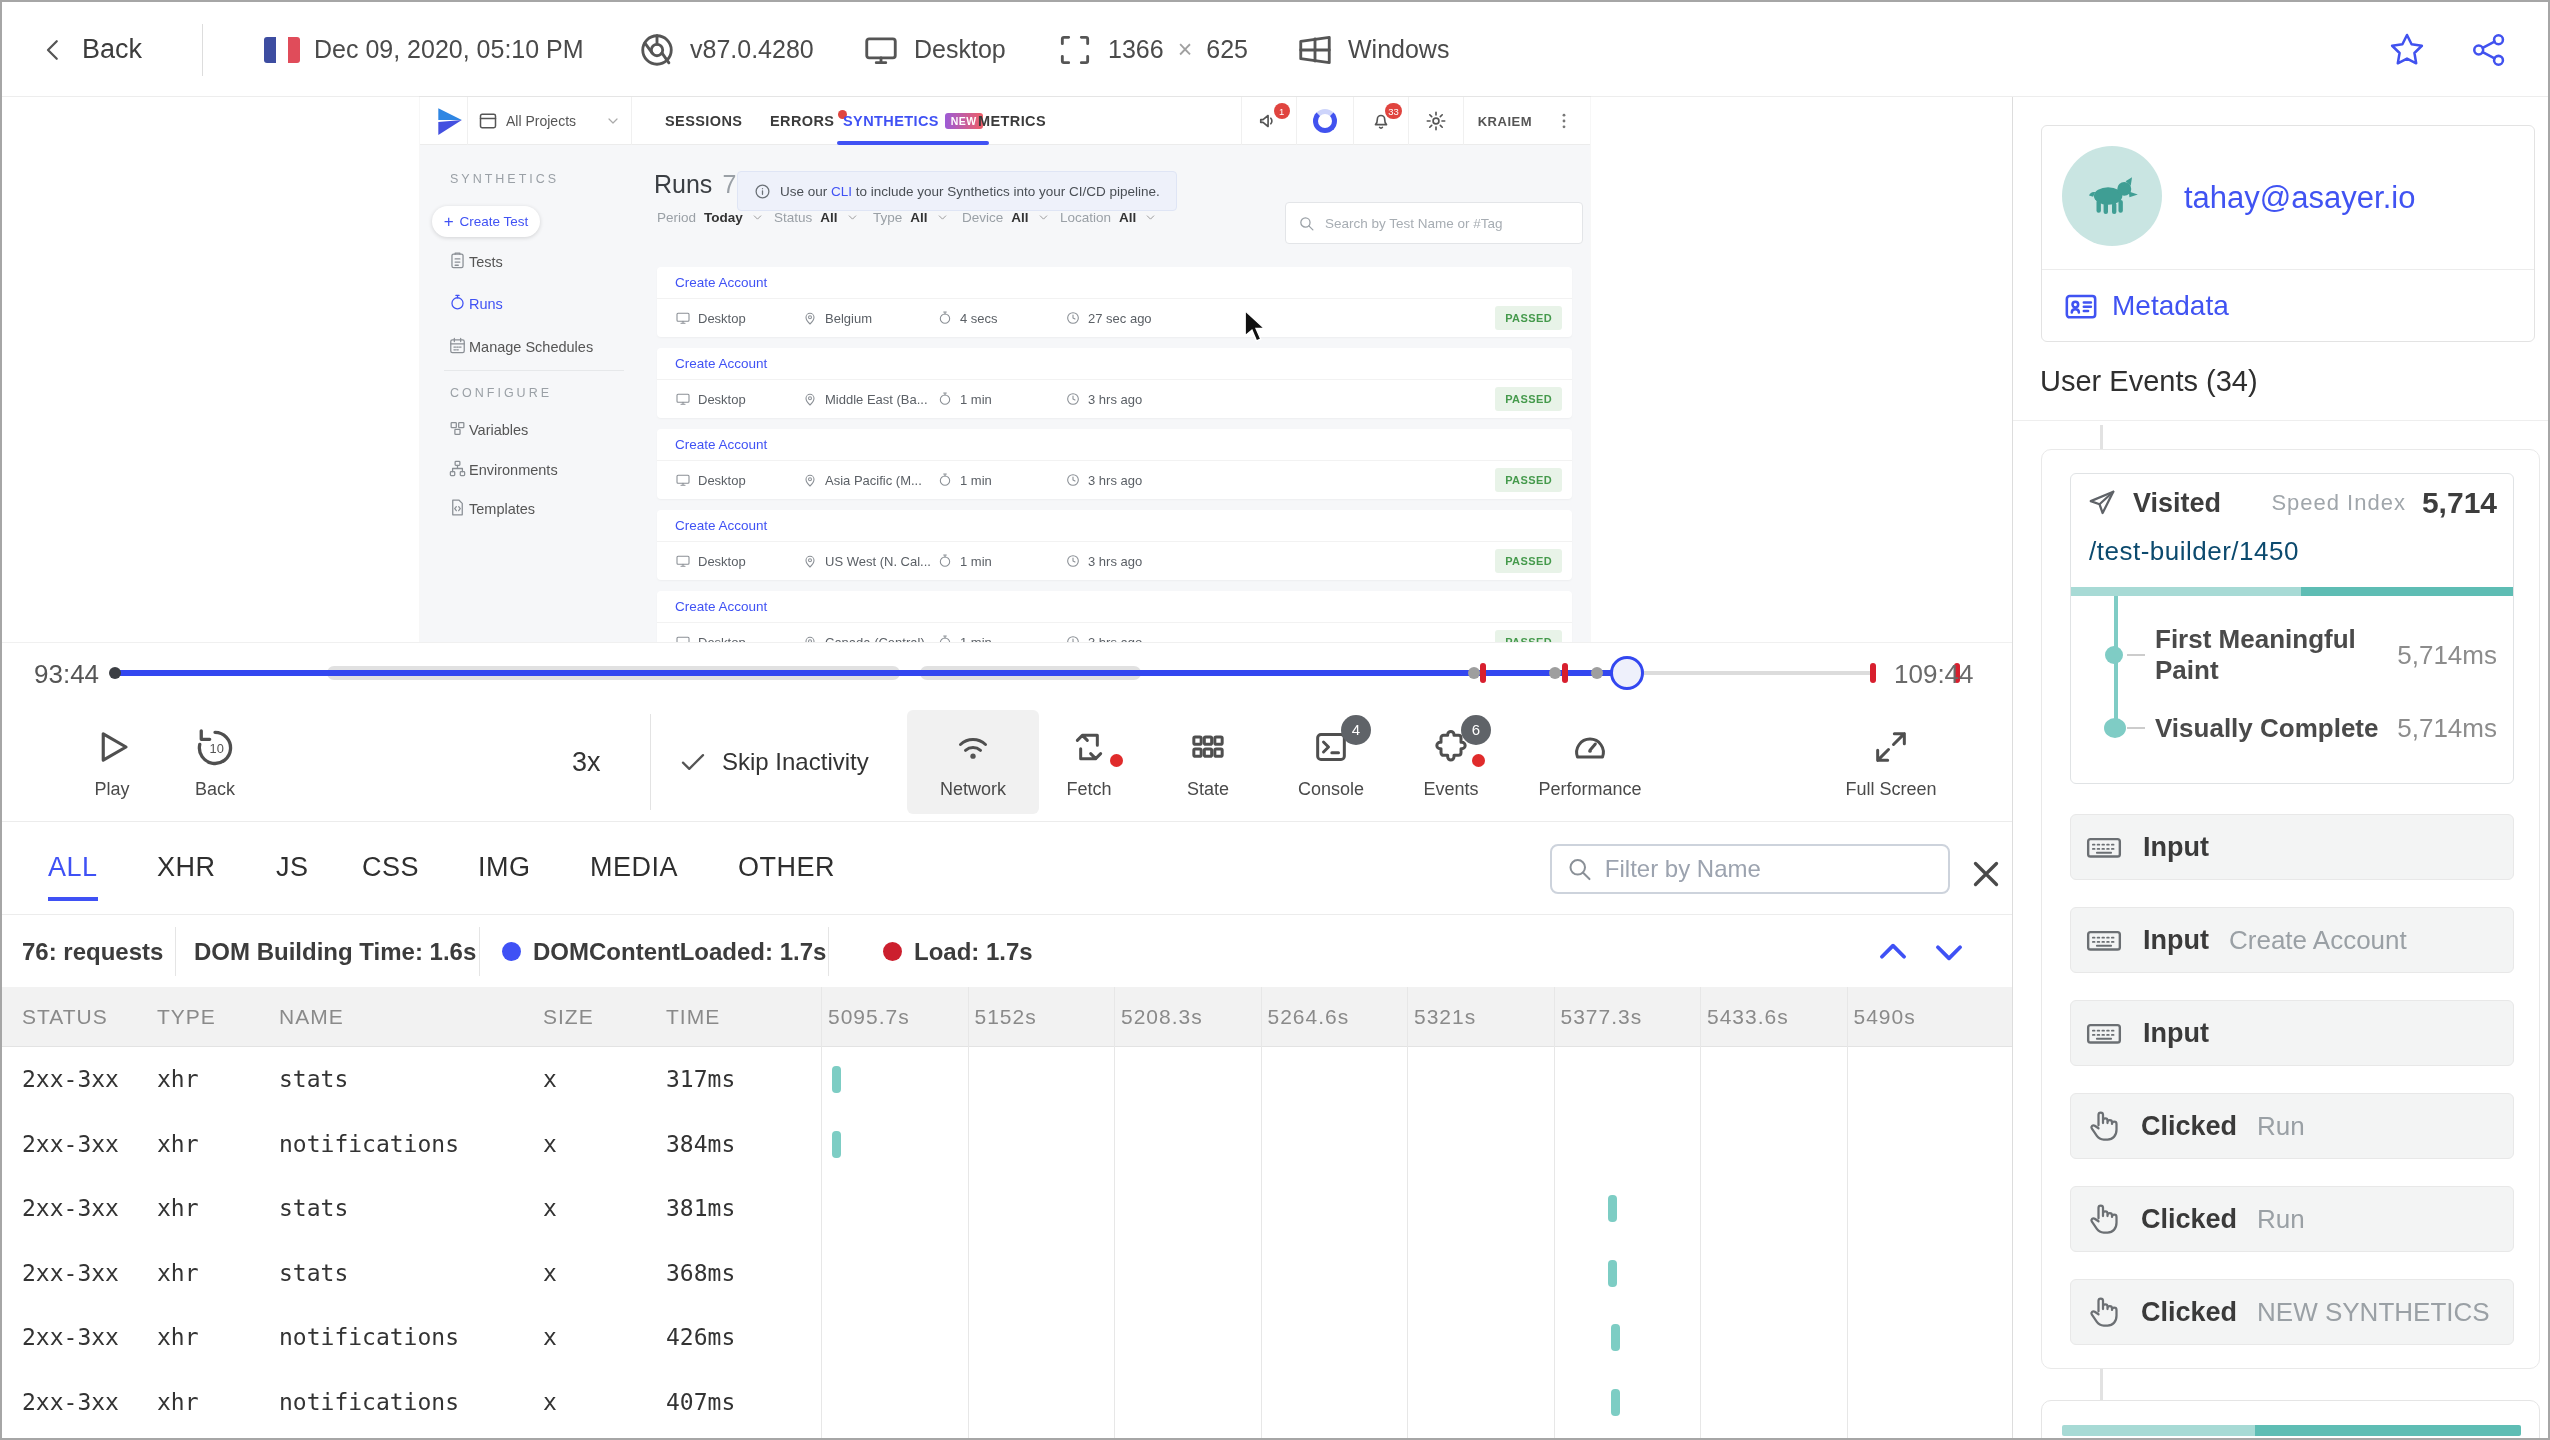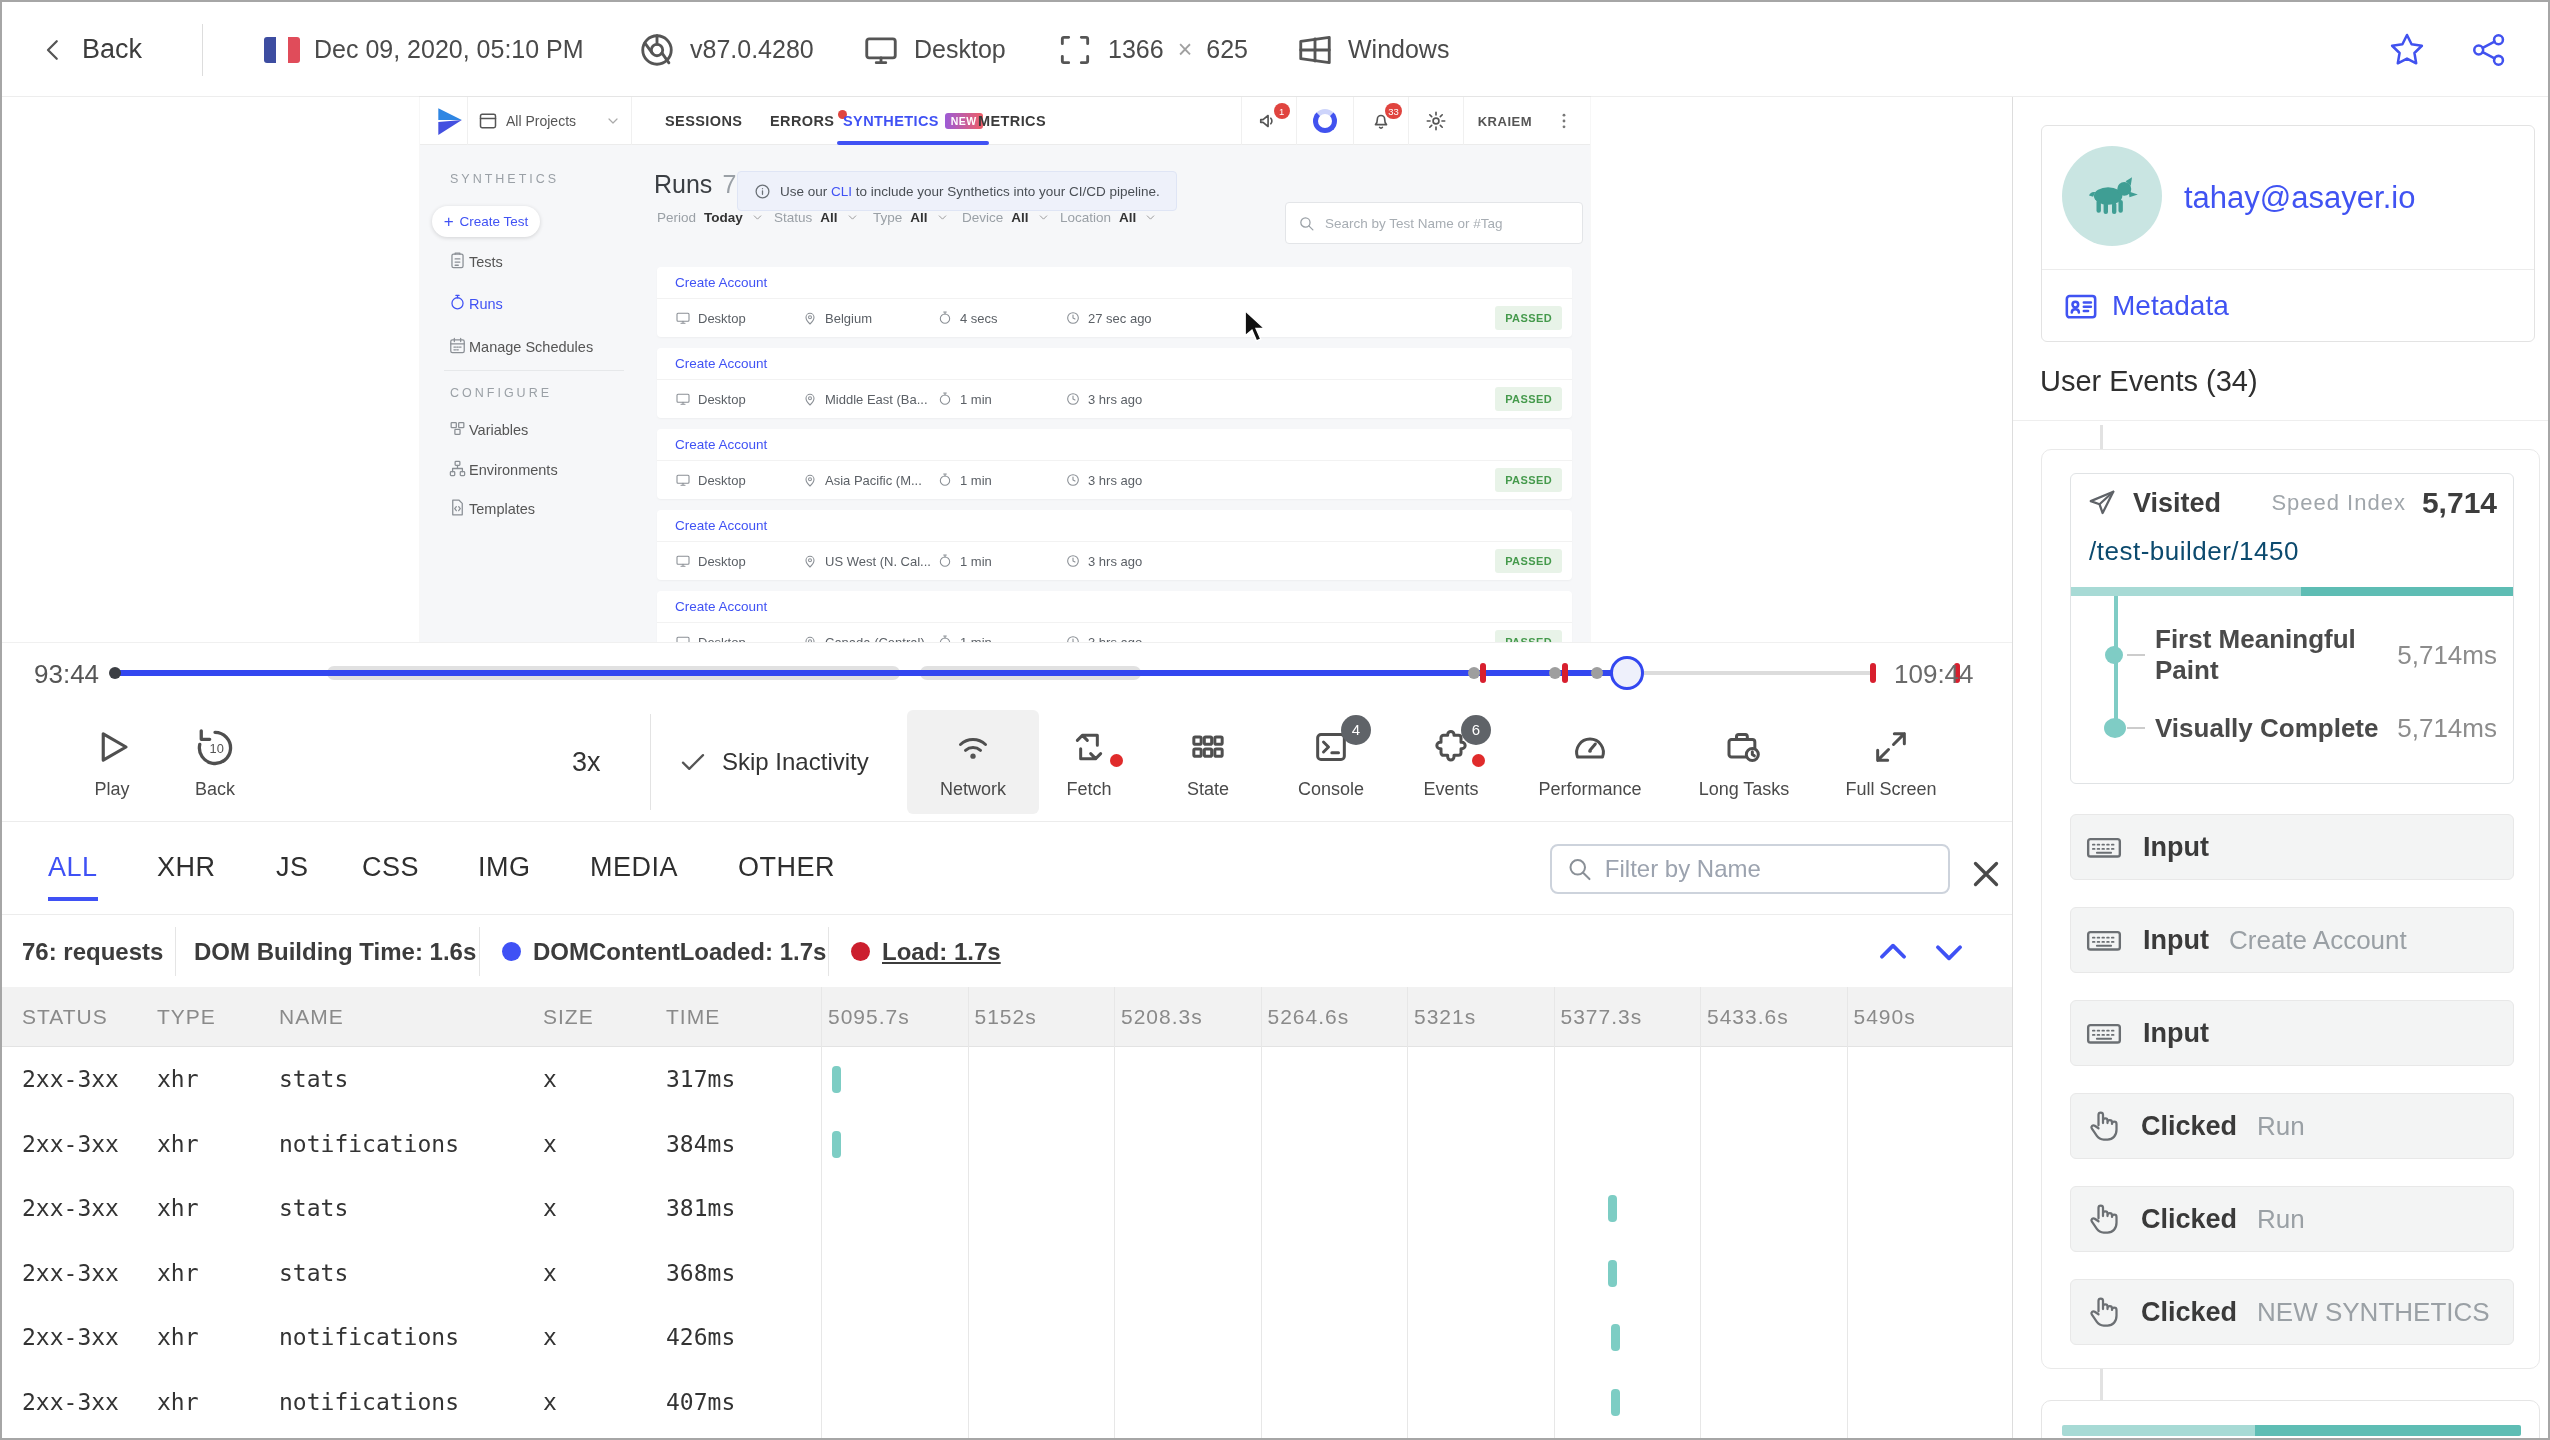--- a/index.html
+++ b/index.html
@@ -667,31 +667,20 @@
     <div class="ctrl" style="left:1588px;">
       <div class="iconwrap">
           <svg class="ic" width="40" height="40" viewBox="0 0 24 24">
             <path d="M4.5 18a8 8 0 1 1 15 0z"></path>
             <path d="M12 14l3.2-3.8"></path>
             <circle cx="12" cy="14.5" r="1" fill="#555" stroke="none"></circle>
           </svg>
         </div>
       <span>Performance</span>
     </div>
-    <div class="ctrl" style="left:1742px;">
-      <div class="iconwrap">
-          <svg class="ic" width="40" height="40" viewBox="0 0 24 24">
-            <rect x="3" y="7.5" width="15.5" height="10.5" rx="1.5"></rect>
-            <path d="M7.5 7.5V5.8A1.3 1.3 0 0 1 8.8 4.5h4A1.3 1.3 0 0 1 14 5.8v1.7"></path>
-            <circle cx="17" cy="16.5" r="3.6" fill="#fff"></circle>
-            <path d="M17 14.8v1.7l1.2.8"></path>
-          </svg>
-        </div>
-      <span>Long Tasks</span>
-    </div>
     <div class="ctrl" style="left:1889px;">
       <div class="iconwrap">
           <svg class="ic" width="40" height="40" viewBox="0 0 24 24">
             <path d="M14 4h6v6M20 4l-6.5 6.5M10 20H4v-6M4 20l6.5-6.5"></path>
           </svg>
         </div>
       <span>Full Screen</span>
     </div>
   </div>
 
@@ -720,21 +709,21 @@
     <div class="nsum">
       <div class="s" style="left:20px;">76: requests</div>
       <div class="dv" style="left:173px;"></div>
       <div class="s" style="left:192px;">DOM Building Time: 1.6s</div>
       <div class="dv" style="left:477px;"></div>
       <div class="s" style="left:500px;">
           <span class="dotb"></span>
           <span>DOMContentLoaded: 1.7s</span>
         </div>
       <div class="dv" style="left:826px;"></div>
-      <div class="s" style="left:849px;text-decoration:underline;">
+      <div class="s" style="left:881px;">
           <span class="dotr"></span>
           <span>Load: 1.7s</span>
         </div>
       <div class="nchev" style="left:1872px;"><svg class="ic" width="38" height="38" viewBox="0 0 24 24" style="stroke:#3f51f5;stroke-width:2.4;">
             <path d="M5 15l7-7 7 7"></path>
           </svg></div>
       <div class="nchev" style="left:1928px;"><svg class="ic" width="38" height="38" viewBox="0 0 24 24" style="stroke:#3f51f5;stroke-width:2.4;">
             <path d="M5 9l7 7 7-7"></path>
           </svg></div>
     </div>

